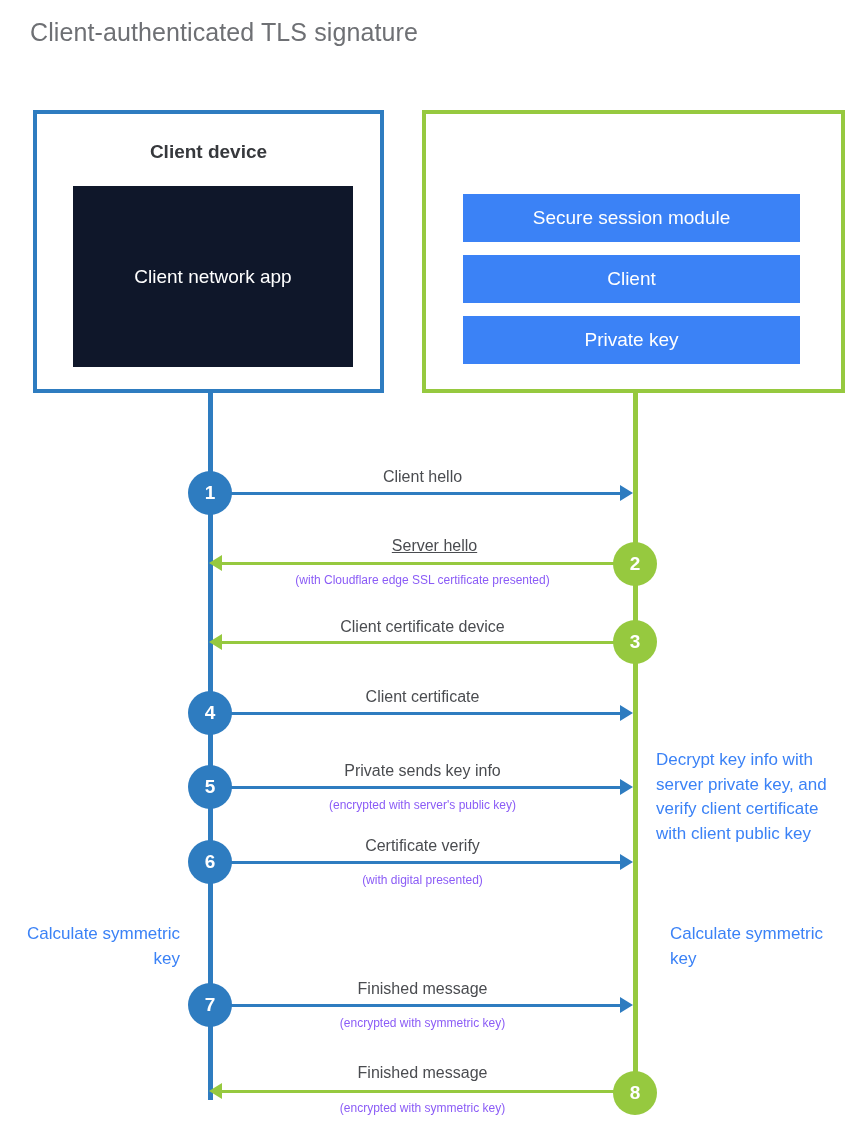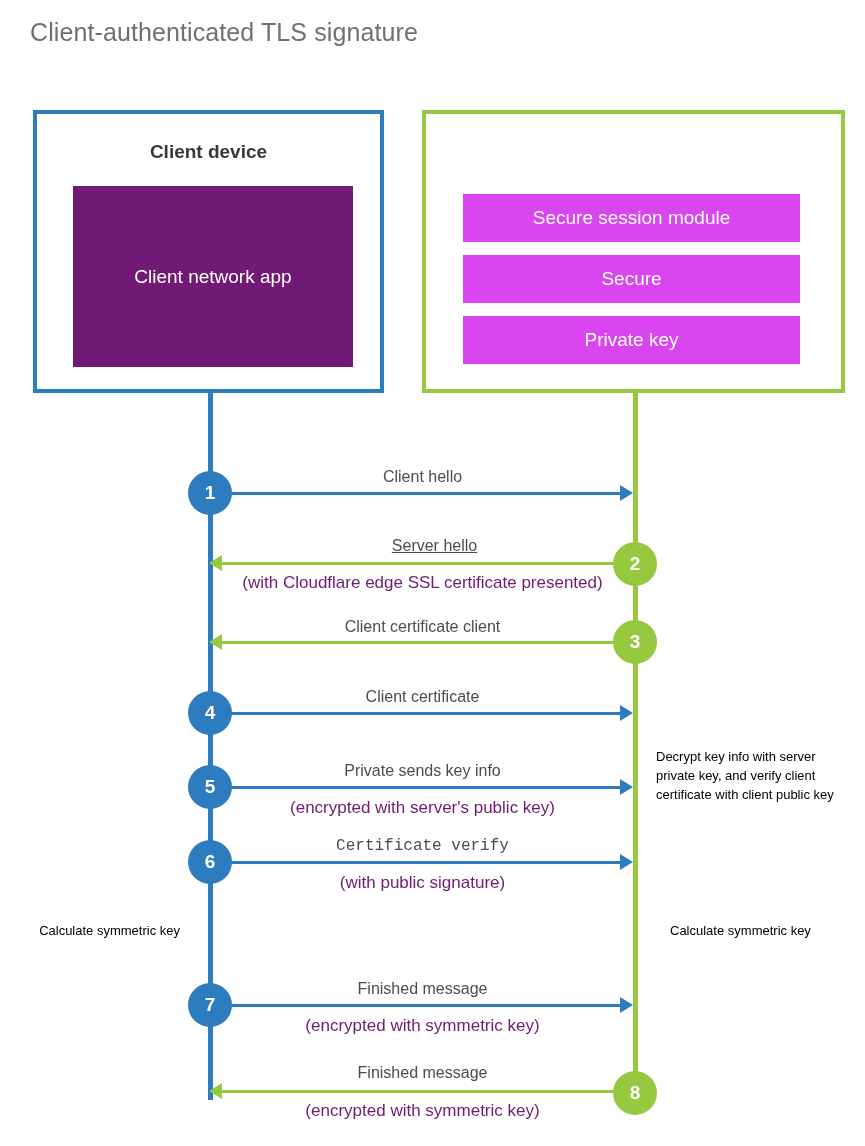--- a/index.html
+++ b/index.html
@@ -59,37 +59,37 @@
     color: #36383c;
   }
 
   
   #client-app {
     position: absolute;
     left: 36px;
     top: 72px;
     width: 280px;
     height: 181px;
-    background: #701a75;
+    background: #0f172a;
     color: #ffffff;
     font-size: 19px;
     display: flex;
     align-items: center;
     justify-content: center;
     text-align: center;
     line-height: 1.35;
   }
 
   
   .server-block {
     position: absolute;
     left: 37px;
     width: 337px;
     height: 48px;
-    background: #d946ef;
+    background: #3b82f6;
     color: #ffffff;
     font-size: 19px;
     display: flex;
     align-items: center;
     justify-content: center;
     text-align: center;
   }
   #server-block-0 { top: 80px; }
   #server-block-1 { top: 141px; }
   #server-block-2 { top: 202px; }
@@ -151,31 +151,31 @@
   .msg-label {
     position: absolute;
     text-align: center;
     font-size: 16px;
     color: #4a4c50;
     white-space: nowrap;
   }
   .msg-sub {
     position: absolute;
     text-align: center;
+    font-size: 12px;
+    color: #8b5cf6;
+    white-space: nowrap;
+  }
+
+  
+  .side-note {
+    position: absolute;
     font-size: 17px;
-    color: #701a75;
-    white-space: nowrap;
-  }
-
-  
-  .side-note {
-    position: absolute;
-    font-size: 13px;
     line-height: 1.45;
-    color: #000000;
+    color: #3b82f6;
   }
   #note-decrypt {
     left: 656px;
     top: 748px;
     width: 180px;
     text-align: left;
   }
   #note-calc-client {
     left: 20px;
     top: 922px;
@@ -194,58 +194,58 @@
 
 <div id="page-title">Client-authenticated TLS signature</div>
 
 <div id="client-box" class="party-box">
   <div class="party-title">Client device</div>
   <div id="client-app">Client network app</div>
 </div>
 
 <div id="server-box" class="party-box">
   <div id="server-block-0" class="server-block">Secure session module</div>
-  <div id="server-block-1" class="server-block">Secure</div>
+  <div id="server-block-1" class="server-block">Client</div>
   <div id="server-block-2" class="server-block">Private key</div>
 </div>
 
 <div id="client-lifeline" class="lifeline"></div>
 <div id="server-lifeline" class="lifeline"></div>
 
 <div class="msg-label" style="left:210px; top:468px; width:425px;">Client hello</div>
 <div class="msg-line blue" style="left:210px; top:492px; width:412px;"></div>
 <div class="arrow-head right blue" style="left:620px; top:485px;"></div>
 <div class="step-circle blue" style="left:188px; top:471px;">1</div>
 
 <div class="msg-label" style="left:222px; top:537px; width:425px;text-decoration:underline;">Server hello</div>
 <div class="msg-line green" style="left:222px; top:562px; width:413px;"></div>
 <div class="arrow-head left green" style="left:209px; top:555px;"></div>
 <div class="msg-sub" style="left:210px; top:573px; width:425px;">(with Cloudflare edge SSL certificate presented)</div>
 <div class="step-circle green" style="left:613px; top:542px;">2</div>
 
-<div class="msg-label" style="left:210px; top:618px; width:425px;">Client certificate client</div>
+<div class="msg-label" style="left:210px; top:618px; width:425px;">Client certificate device</div>
 <div class="msg-line green" style="left:222px; top:641px; width:413px;"></div>
 <div class="arrow-head left green" style="left:209px; top:634px;"></div>
 <div class="step-circle green" style="left:613px; top:620px;">3</div>
 
 <div class="msg-label" style="left:210px; top:688px; width:425px;">Client certificate</div>
 <div class="msg-line blue" style="left:210px; top:712px; width:412px;"></div>
 <div class="arrow-head right blue" style="left:620px; top:705px;"></div>
 <div class="step-circle blue" style="left:188px; top:691px;">4</div>
 
 <div class="msg-label" style="left:210px; top:762px; width:425px;">Private sends key info</div>
 <div class="msg-line blue" style="left:210px; top:786px; width:412px;"></div>
 <div class="arrow-head right blue" style="left:620px; top:779px;"></div>
 <div class="msg-sub" style="left:210px; top:798px; width:425px;">(encrypted with server's public key)</div>
 <div class="step-circle blue" style="left:188px; top:765px;">5</div>
 
-<div class="msg-label" style="left:210px; top:837px; width:425px;font-family:Liberation Mono, monospace;">Certificate verify</div>
+<div class="msg-label" style="left:210px; top:837px; width:425px;">Certificate verify</div>
 <div class="msg-line blue" style="left:210px; top:861px; width:412px;"></div>
 <div class="arrow-head right blue" style="left:620px; top:854px;"></div>
-<div class="msg-sub" style="left:210px; top:873px; width:425px;">(with public signature)</div>
+<div class="msg-sub" style="left:210px; top:873px; width:425px;">(with digital presented)</div>
 <div class="step-circle blue" style="left:188px; top:840px;">6</div>
 
 <div id="note-decrypt" class="side-note">Decrypt key info with server private key, and verify client certificate with client public key</div>
 <div id="note-calc-client" class="side-note">Calculate symmetric key</div>
 <div id="note-calc-server" class="side-note">Calculate symmetric key</div>
 
 <div class="msg-label" style="left:210px; top:980px; width:425px;">Finished message</div>
 <div class="msg-line blue" style="left:210px; top:1004px; width:412px;"></div>
 <div class="arrow-head right blue" style="left:620px; top:997px;"></div>
 <div class="msg-sub" style="left:210px; top:1016px; width:425px;">(encrypted with symmetric key)</div>

